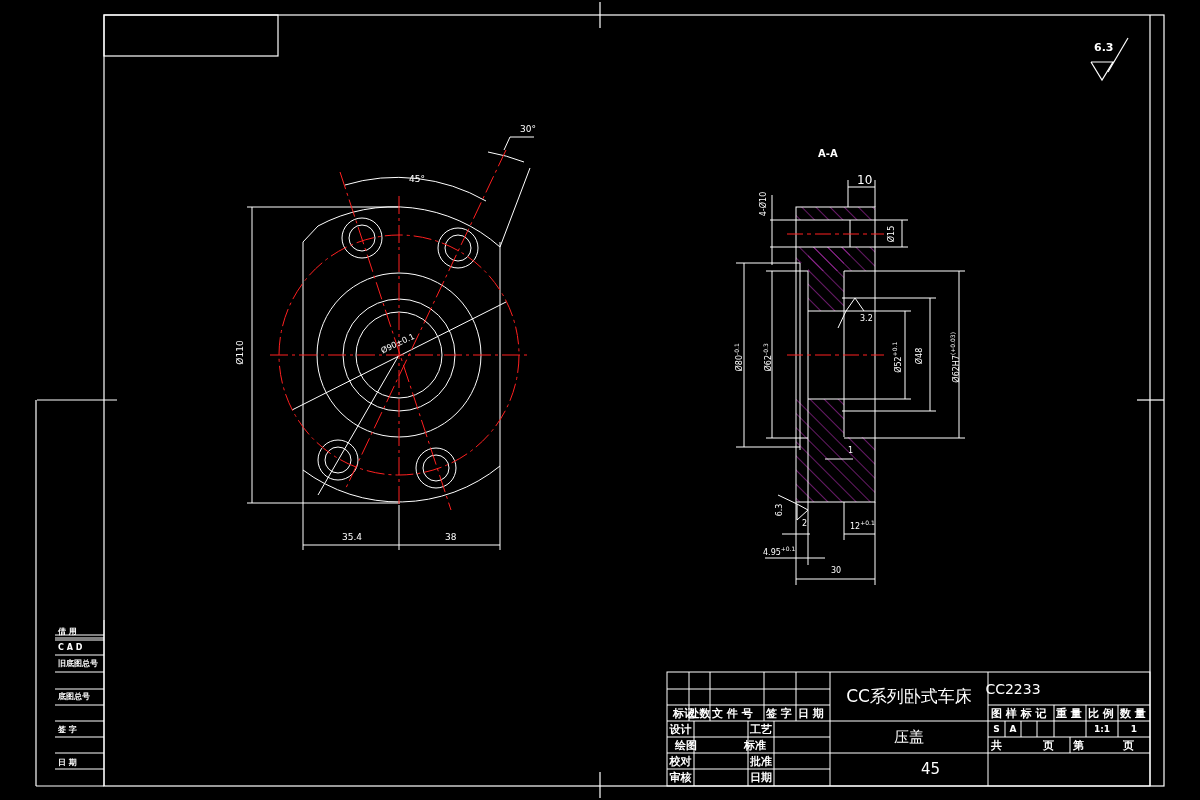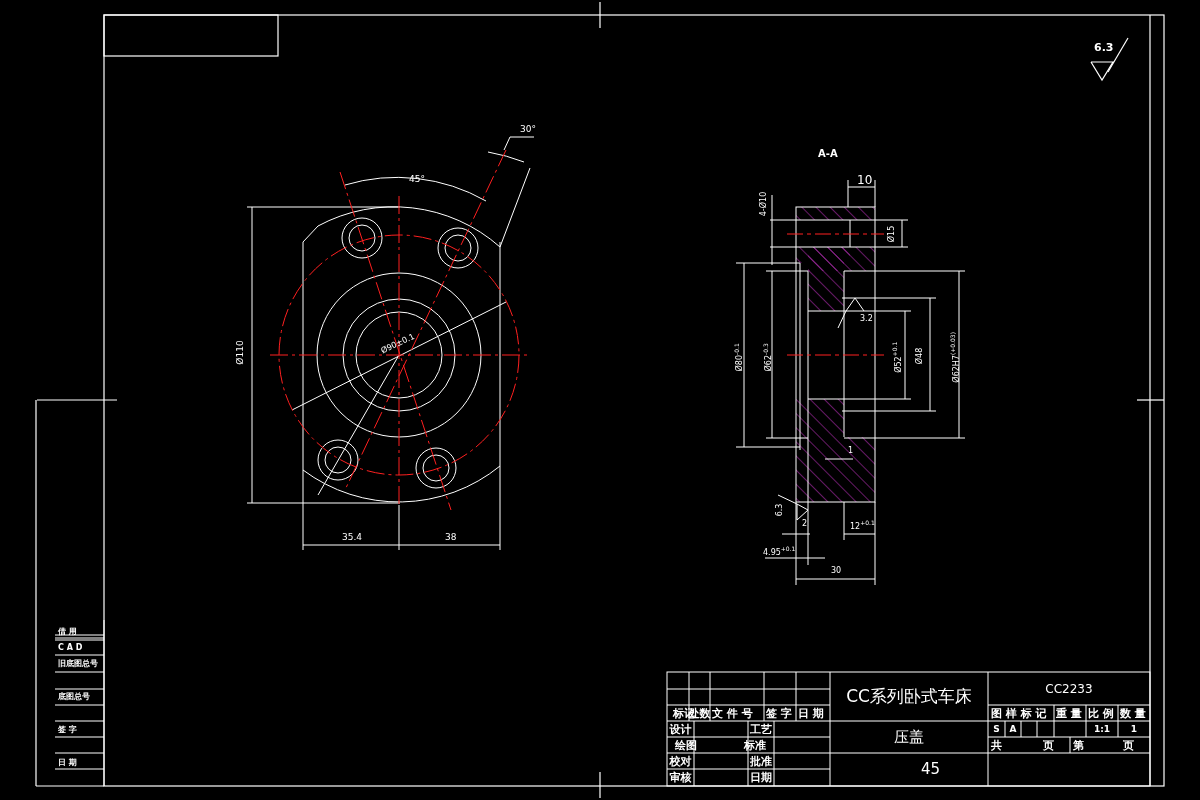--- a/index.html
+++ b/index.html
@@ -233,21 +233,21 @@
 <div class="cell c" style="left:667px;top:737px;width:27px;height:16px;padding-left:12px;">绘图</div>
 <div class="cell c" style="left:748px;top:737px;width:14px;height:16px;">标准</div>
 <div class="cell c" style="left:667px;top:753px;width:27px;height:16px;">校对</div>
 <div class="cell c" style="left:748px;top:753px;width:26px;height:16px;">批准</div>
 <div class="cell c" style="left:667px;top:769px;width:27px;height:17px;">审核</div>
 <div class="cell c" style="left:748px;top:769px;width:26px;height:17px;">日期</div>
 
 <div class="cell c" style="left:830px;top:672px;width:158px;height:49px;font-size:17px;font-weight:normal;">CC系列卧式车床</div>
 <div class="cell c" style="left:830px;top:721px;width:158px;height:32px;font-size:15px;font-weight:normal;">压盖</div>
 <div class="cell c" style="left:830px;top:753px;width:158px;height:33px;font-size:15px;font-weight:normal;padding-left:44px;">45</div>
-<div class="cell c" style="left:988px;top:672px;width:162px;height:33px;font-size:12px;font-weight:normal;">CC2233</div>
+<div class="cell c" style="left:932px;top:672px;width:162px;height:33px;font-size:14px;font-weight:normal;">CC2233</div>
 
 <div class="cell" style="left:990px;top:705px;width:62px;height:16px;">图 样 标 记</div>
 <div class="cell" style="left:1055px;top:705px;width:30px;height:16px;">重 量</div>
 <div class="cell" style="left:1087px;top:705px;width:30px;height:16px;">比 例</div>
 <div class="cell" style="left:1119px;top:705px;width:30px;height:16px;">数 量</div>
 
 <div class="cell c" style="left:988px;top:721px;width:17px;height:16px;font-size:9px;">S</div>
 <div class="cell c" style="left:1005px;top:721px;width:16px;height:16px;font-size:9px;">A</div>
 <div class="cell c" style="left:1086px;top:721px;width:32px;height:16px;font-size:9px;">1:1</div>
 <div class="cell c" style="left:1118px;top:721px;width:32px;height:16px;font-size:9px;">1</div>

